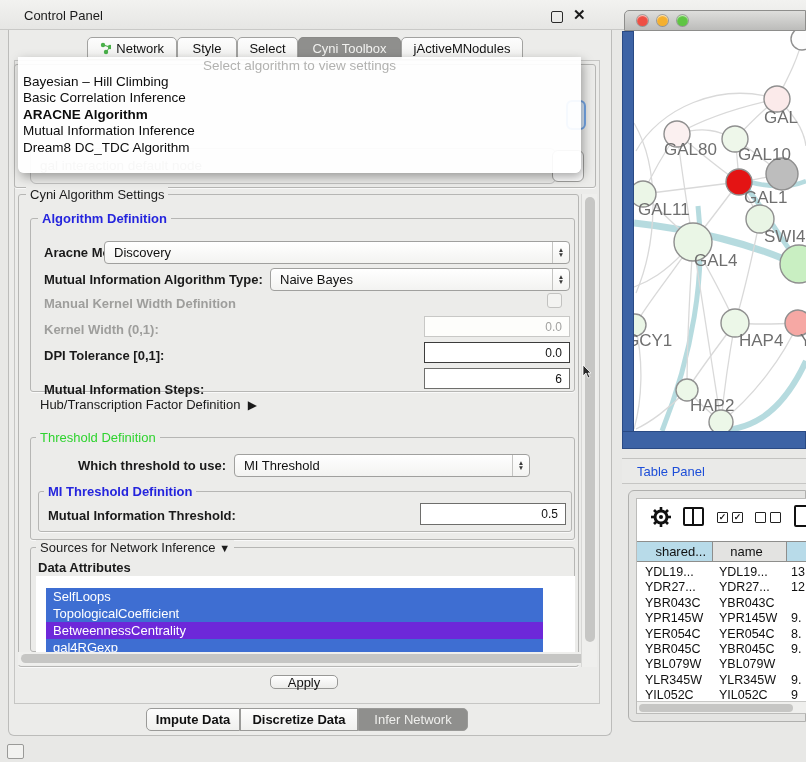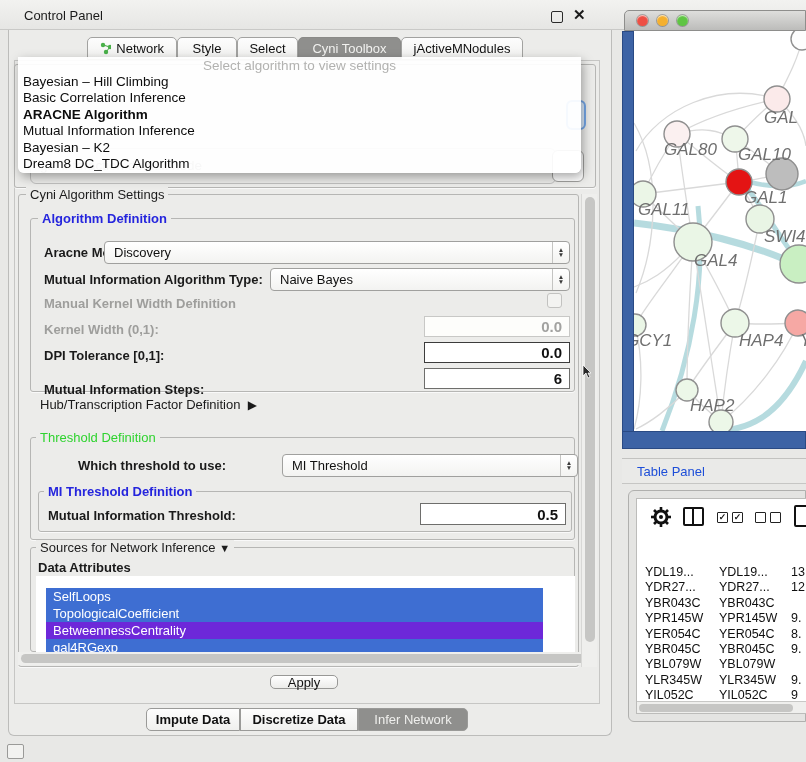--- a/index.html
+++ b/index.html
@@ -20,39 +20,39 @@
   
   .gbox { position:absolute; border:1px solid #b6b6b4; border-radius:3px; box-shadow:0 1px 0 rgba(255,255,255,.7); }
   .legend { position:absolute; background:#ececea; padding:0 4px; font-size:13px; color:#1c1c1c; white-space:nowrap; }
   .legend.blue { color:#2525dd; font-weight:bold; }
   .legend.green { color:#2fd32f; }
   .lbl { position:absolute; font-size:13px; font-weight:bold; color:#1a1a1a; white-space:nowrap; }
   .lbl.dis { color:#9e9e9c; }
   .combo { position:absolute; height:23px; background:linear-gradient(#ffffff,#f3f3f1); border:1px solid #a0a09e; border-radius:4px; display:flex; align-items:center; font-size:13px; color:#111; padding-left:9px; }
   .stepper { margin-left:auto; width:17px; align-self:stretch; border-left:1px solid #c4c4c2; display:flex; flex-direction:column; align-items:center; justify-content:center; color:#3a3a3a; }
   .stepper span { font-size:6.5px; line-height:4.8px; }
-  .num-field { position:absolute; background:#fff; font-size:15px; color:#111; display:flex; align-items:center; justify-content:flex-end; padding:8px 7px;font-weight:bold; }
+  .num-field { position:absolute; background:#fff; font-size:12px; color:#111; display:flex; align-items:center; justify-content:flex-end; padding:8px 7px; }
   .checkbox { position:absolute; width:15px; height:15px; background:#f3f3f1; border:1px solid #c2c2c0; border-radius:3px; }
   .attr-row { height:17px; line-height:17px; background:#3e6ed2; color:#ffffff; font-size:13px; padding-left:7px; width:497px; }
   .scroll-track-h { position:absolute; background:#efefed; }
   .scroll-thumb { position:absolute; background:#c6c6c4; border-radius:5px; }
   .apply-btn { left:270px; top:675px; width:68px; height:14px; background:linear-gradient(#ffffff,#ececea); border:1px solid #989896; border-radius:5px; font-size:13px; color:#111; display:flex; align-items:center; justify-content:center; }
   .btab { position:absolute; top:708px; height:23px; background:linear-gradient(#fdfdfd,#f0f0ee); border:1px solid #9a9a98; display:flex; align-items:center; justify-content:center; font-size:13px; font-weight:bold; color:#111; }
   .btab.sel { background:#8f8f8d; color:#efefed; font-weight:normal; }
   
   .dd-popup { left:18px; top:57px; width:563px; height:116px; background:rgba(255,255,255,0.93); border-radius:0 0 6px 6px; box-shadow:2px 4px 11px rgba(0,0,0,0.35); z-index:10; }
   .dd-prompt { text-align:center; font-size:13.5px; color:#b2b2b0; height:17px; line-height:17px; }
   .dd-item { font-size:13.5px; color:#0c0c0c; height:16.4px; line-height:16.4px; padding-left:5px; white-space:nowrap; }
   .dd-item.bold { font-weight:bold; }
   .ghost { z-index:5; }
   
   .nw-titlebar { left:624px; top:10px; width:182px; height:21px; background:linear-gradient(#dededc,#bcbcba); border:1px solid #8e8e8c; border-radius:5px 0 0 0; display:flex; align-items:center; padding-left:12px; gap:9px; }
   .light { width:11px; height:11px; border-radius:50%; box-shadow:inset 0 1px 1px rgba(255,255,255,.7), 0 0 0 1px rgba(0,0,0,.25); }
   .blue-frame { background:#3d63a5; box-shadow:inset 0 0 0 1px #2a4a84; }
-  .nw-canvas { left:634px; top:31px; width:172px; height:400px; background:#ffffff; overflow:hidden;font-style:italic; }
+  .nw-canvas { left:634px; top:31px; width:172px; height:400px; background:#ffffff; overflow:hidden; }
   
   .tp-bar { left:622px; top:458px; width:184px; height:26px; background:#eaeae8; border-top:1px solid #c2c2c0; border-bottom:1px solid #c6c6c4; }
   .tp-title { left:637px; top:464px; font-size:13px; color:#1d4ed8; }
   .tp-outer { left:628px; top:490px; width:178px; height:232px; background:#e4e4e2; border:1px solid #b0b0ae; border-radius:6px 0 0 6px; }
   .tp-inner { left:636px; top:498px; width:170px; height:216px; background:#ffffff; border:1px solid #bcbcba; border-right:none; overflow:hidden; }
   .th-cell { position:absolute; top:0; height:21px; border-right:1px solid #8e8e8c; border-top:1px solid #8e8e8c; border-bottom:1px solid #8e8e8c; font-size:13px; color:#111; display:flex; align-items:center; }
   .t-row { position:absolute; left:0; width:170px; height:15.4px; font-size:12.5px; color:#101010; display:flex; }
   .t-c1 { width:76px; padding-left:8px; overflow:hidden; white-space:nowrap; }
   .t-c2 { width:74px; padding-left:6px; overflow:hidden; white-space:nowrap; }
   .t-c3 { width:20px; padding-left:4px; overflow:hidden; white-space:nowrap; }
@@ -101,21 +101,20 @@
 <div class="abs ghost" style="left:566px; top:100px; width:20px; height:30px; border:2.5px solid #74a7e8; border-radius:6px; background:#d8e8fa;"></div>
 <div class="abs ghost" style="left:552px; top:150px; width:32px; height:32px; border:1.4px solid #a0a09e; border-radius:6px; background:#fff;"></div>
 
 <div class="abs dd-popup">
   <div class="dd-prompt">Select algorithm to view settings</div>
   <div id="dd-items">
       <div class="dd-item">Bayesian – Hill Climbing</div>
       <div class="dd-item">Basic Correlation Inference</div>
       <div class="dd-item bold">ARACNE Algorithm</div>
       <div class="dd-item">Mutual Information Inference</div>
-      <div class="dd-item">Bayesian – K2</div>
       <div class="dd-item">Dream8 DC_TDC Algorithm</div>
     </div>
 </div>
 
 <div class="gbox" style="left:18px; top:194px; width:561px; height:473px;"></div>
 <span class="legend" style="left:26px; top:187px;">Cyni Algorithm Settings</span>
 
 <div class="gbox" style="left:30px; top:218px; width:545px; height:174px;"></div>
 <span class="legend blue" style="left:38px; top:211px;">Algorithm Definition</span>
 
@@ -148,21 +147,21 @@
 
 <span class="lbl" style="left:44px; top:374px;margin-top:8px;">Mutual Information Steps:</span>
 <div class="num-field" style="left:424px; top:368px; width:146px; height:21px; border:1px solid #6e6e6c;">6</div>
 
 <span class="lbl" style="left:40px; top:397px; font-weight:normal;"><span>Hub/Transcription Factor Definition</span>&nbsp;&nbsp;<span style="font-size:12px;">▶</span></span>
 
 <div class="gbox" style="left:30px; top:437px; width:545px; height:103px;"></div>
 <span class="legend green" style="left:36px; top:430px;">Threshold Definition</span>
 
 <span class="lbl" style="left:78px; top:458px;">Which threshold to use:</span>
-<div class="combo" style="left:234px; top:454px; width:296px;margin-left:48px;">
+<div class="combo" style="left:234px; top:454px; width:296px;">
   <span>MI Threshold</span>
   <span class="stepper">
       <span>▲</span>
       <span>▼</span>
     </span>
 </div>
 
 <div class="gbox" style="left:38px; top:491px; width:534px; height:41px;"></div>
 <span class="legend blue" style="left:44px; top:484px;">MI Threshold Definition</span>
 <span class="lbl" style="left:48px; top:508px;">Mutual Information Threshold:</span>
@@ -288,20 +287,25 @@
   </svg>
   <div class="icon-box" style="left:46px; top:8px; width:21px; height:19px;">
     <div style="position:absolute; left:7.3px; top:0; width:2.2px; height:100%; background:#111;"></div>
   </div>
   <span class="cb-sm" style="position:absolute; left:80px; top:13px;">✓</span>
   <span class="cb-sm" style="position:absolute; left:95px; top:13px;">✓</span>
   <span class="cb-sm" style="position:absolute; left:118px; top:13px;"></span>
   <span class="cb-sm" style="position:absolute; left:133px; top:13px;"></span>
   <div class="icon-box" style="left:157px; top:6px; width:18px; height:22px;"></div>
 
+  <div id="tbl-header" style="position:absolute; left:0; top:42px; width:170px; height:21px;">
+      <div class="th-cell" style="left: 0px; width: 76px; background: rgb(184, 219, 233); justify-content: flex-end; padding-right: 6px;">shared...</div>
+      <div class="th-cell" style="left: 76px; width: 74px; background: rgb(227, 227, 225); justify-content: center; padding-right: 6px;">name</div>
+      <div class="th-cell" style="left: 150px; width: 20px; background: rgb(184, 219, 233); justify-content: flex-end; padding-right: 6px;"></div>
+    </div>
 
   <div id="tbl-rows">
       <div class="t-row" style="top: 66px;">
         <div class="t-c1">YDL19...</div>
         <div class="t-c2">YDL19...</div>
         <div class="t-c3">13</div>
       </div>
       <div class="t-row" style="top: 81.4px;">
         <div class="t-c1">YDR27...</div>
         <div class="t-c2">YDR27...</div>

